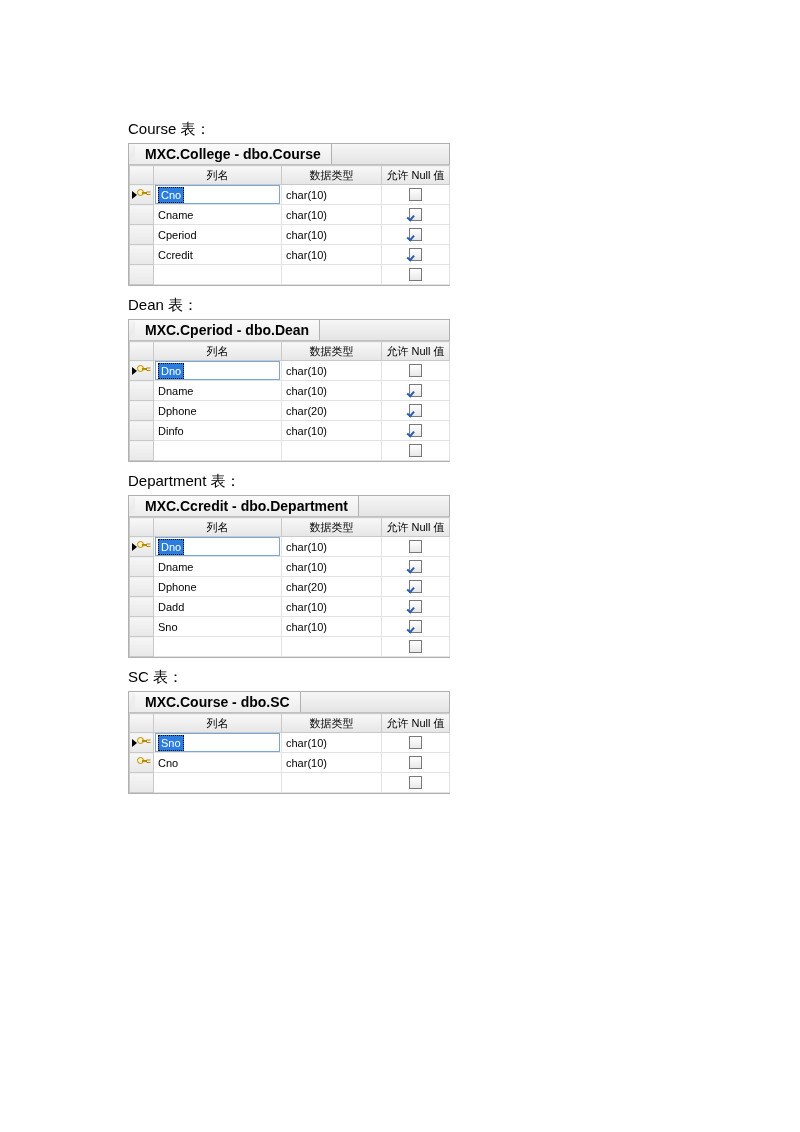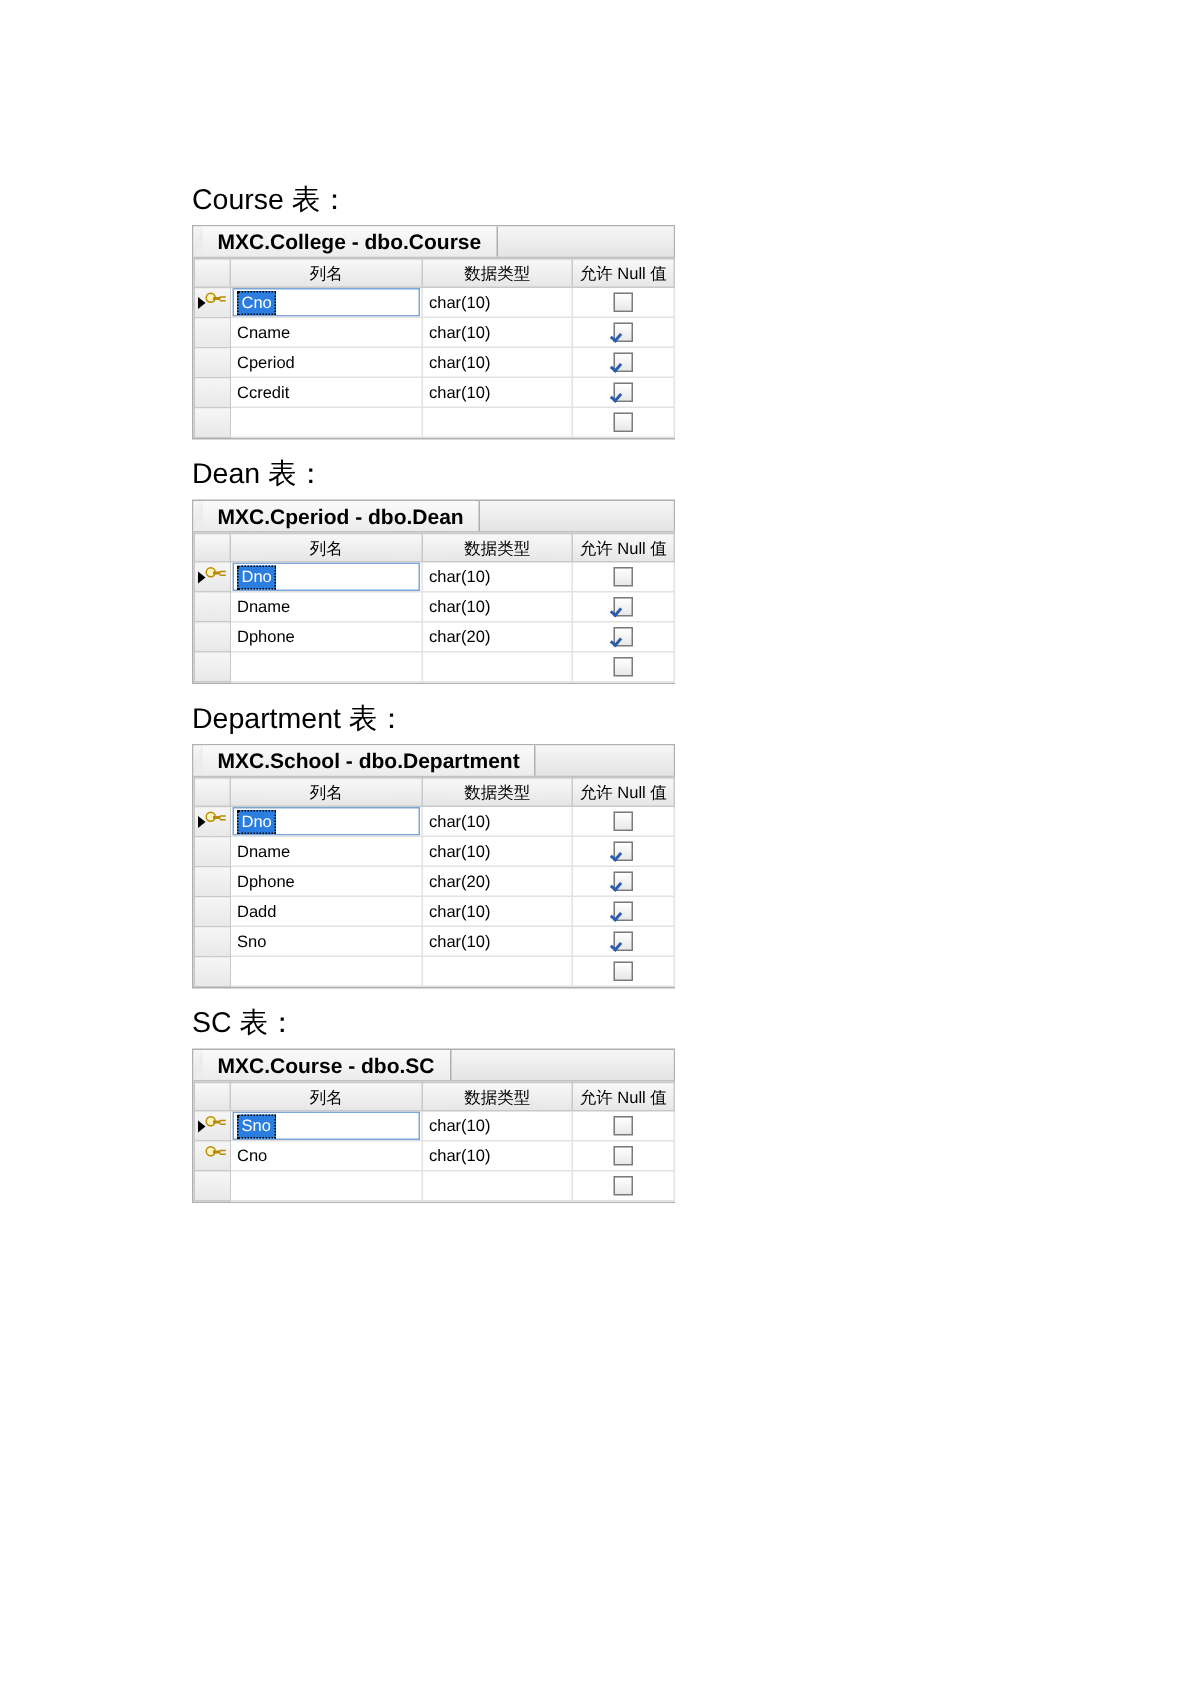--- a/index.html
+++ b/index.html
@@ -8,21 +8,21 @@
     background: #fff;
     font-family: "Microsoft YaHei", Arial, sans-serif;
     font-size: 12px;
     color: #000;
   }
   .page {
     padding: 110px 128px 0 128px;
     width: 544px;
   }
   .section-label {
-    font-size: 19px;
+    font-size: 15px;
     margin: 10px 0 4px 0;
   }
   .designer {
     border: 1px solid #b0b0b0;
     width: 320px;
     background: #fff;
     margin-bottom: 4px;
   }
   .tab-row {
     height: 20px;
@@ -256,31 +256,37 @@
             <td class="chk"><span class="chk-box checked"></span></td>
           </tr>
           <tr>
             <td class="gutter"></td>
             <td>Dphone</td>
             <td>char(20)</td>
             <td class="chk"><span class="chk-box checked"></span></td>
           </tr>
           <tr>
             <td class="gutter"></td>
+            <td>Dinfo</td>
+            <td>char(10)</td>
+            <td class="chk"><span class="chk-box checked"></span></td>
+          </tr>
+          <tr>
+            <td class="gutter"></td>
             <td></td>
             <td></td>
             <td class="chk"><span class="chk-box"></span></td>
           </tr>
         </tbody>
       </table>
     </div>
     <div class="section-label">Department 表：</div>
     <div class="designer">
       <div class="tab-row">
-        <div class="tab">MXC.School - dbo.Department</div>
+        <div class="tab">MXC.Ccredit - dbo.Department</div>
       </div>
       <table class="grid">
         <colgroup>
           <col class="c-gutter">
           <col class="c-name">
           <col class="c-type">
           <col class="c-null">
         </colgroup>
         <thead>
           <tr>

